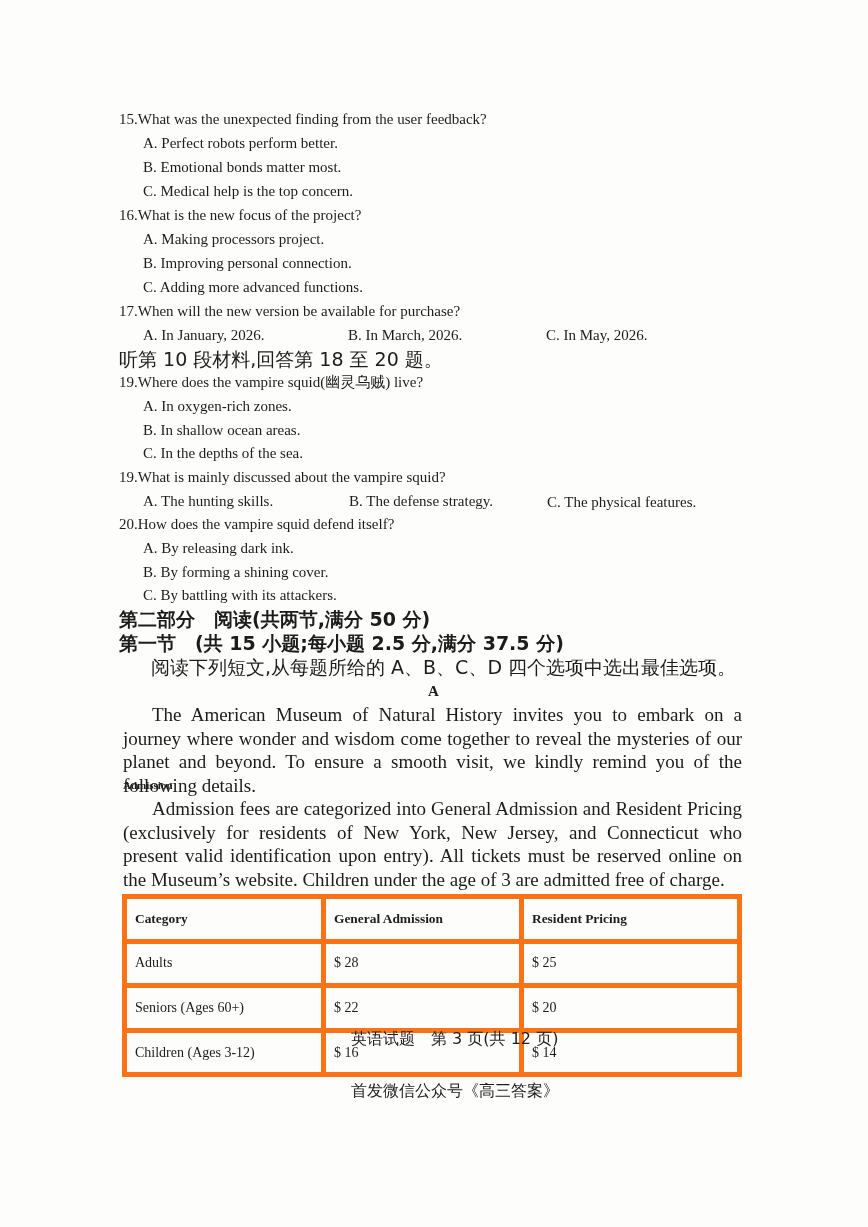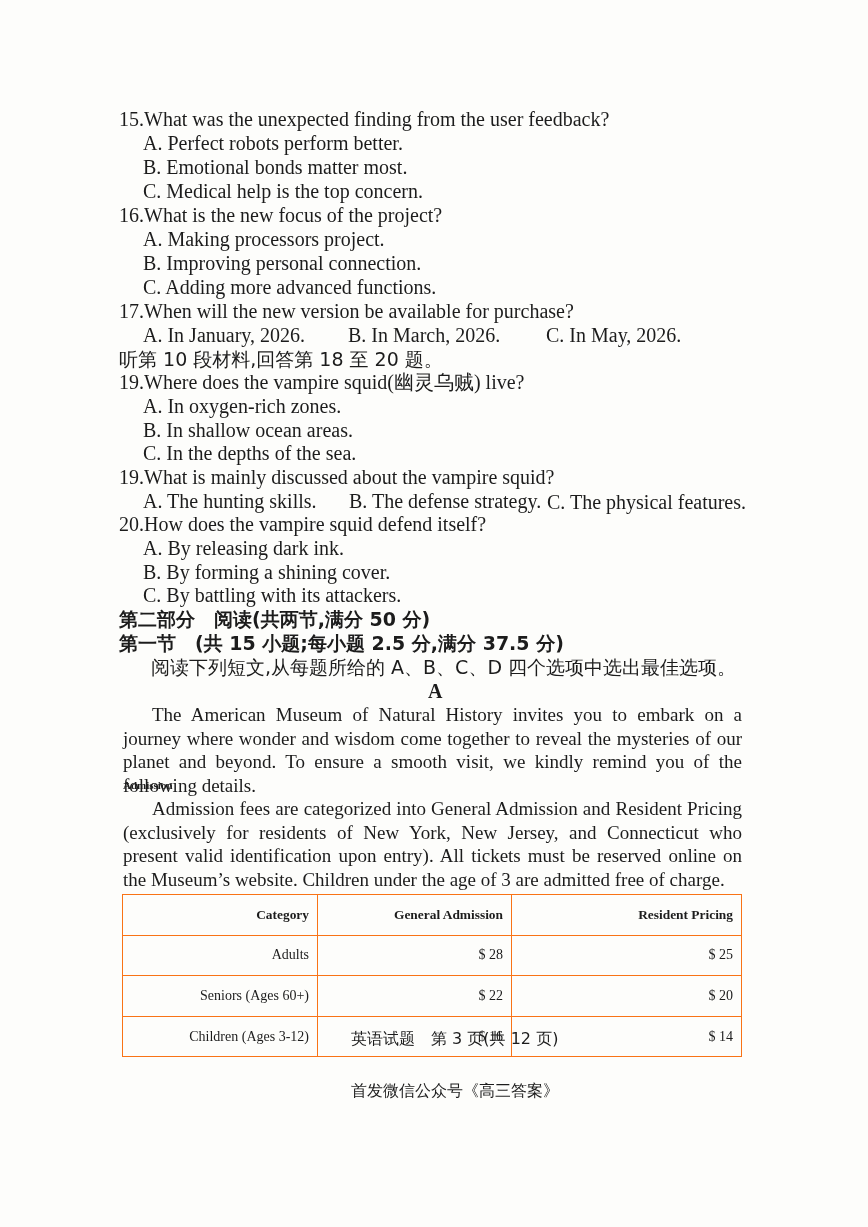--- a/index.html
+++ b/index.html
@@ -1,32 +1,32 @@
 <!DOCTYPE html>
 <html><head>
 <meta charset="utf-8">
 <style>
   html, body { margin: 0; padding: 0; }
   body {
     width: 868px; height: 1227px; background: #fdfdfb; position: relative; overflow: hidden;
     font-family: "Liberation Serif", "DejaVu Serif", serif; color: #1c1c1c;
   }
-  .line { position: absolute; font-size: 20px; white-space: nowrap; line-height: 18px; }
+  .line { position: absolute; font-size: 15px; white-space: nowrap; line-height: 18px; }
   .q { left: 119px; }
   .opt { left: 143px; }
   .cn { font-family: "DejaVu Sans", sans-serif; font-size: 19px; }
   .bold { font-weight: bold; }
   .para { position: absolute; left: 123px; width: 619px; font-size: 19px; line-height: 23.7px; text-align: justify; }
   .para .indent { display: inline-block; width: 29px; }
   table.price {
     position: absolute; left: 122px; top: 894px; width: 620px; border-collapse: collapse;
     font-size: 14px;
   }
   table.price td, table.price th {
-    border: 1px solid #f97316; height: 23.6px; padding: 8px; text-align: right; vertical-align: middle; font-weight: normal;
+    border: 5px solid #f97316; height: 23.6px; padding: 8px; text-align: left; vertical-align: middle; font-weight: normal;
   }
   table.price th { font-weight: bold; font-size: 13.4px; }
   table.price .c1 { width: 178px; }
   table.price .c2 { width: 177px; }
   .footer { position: absolute; font-family: "DejaVu Sans", sans-serif; font-size: 16px; white-space: nowrap; }
 </style>
 </head>
 <body>
 
 <div class="line q" style="top:110px"><span>15.</span><span>What was the unexpected finding from the user feedback?</span></div>

